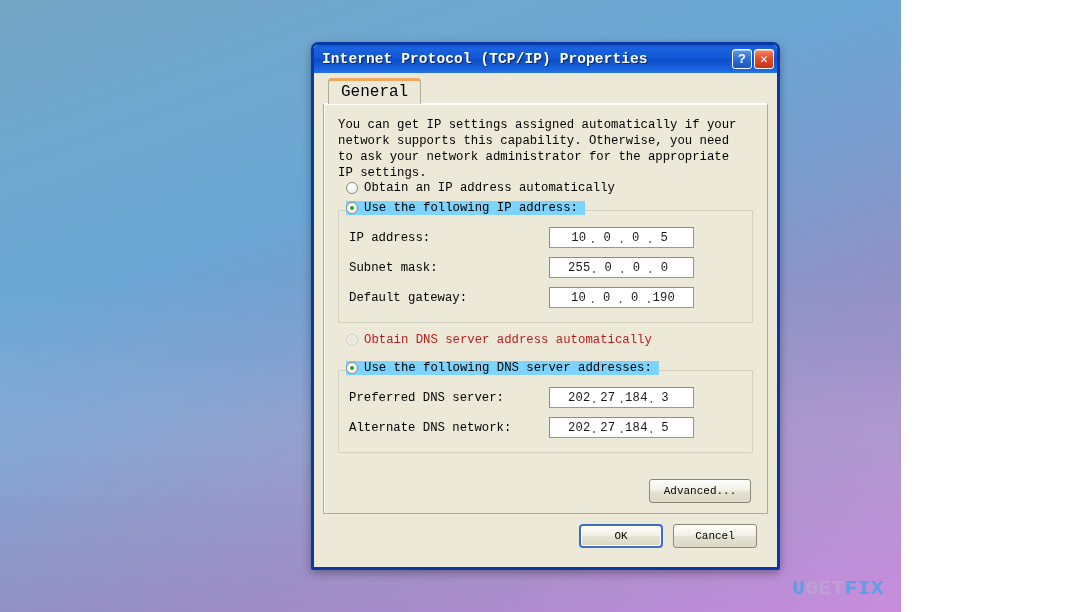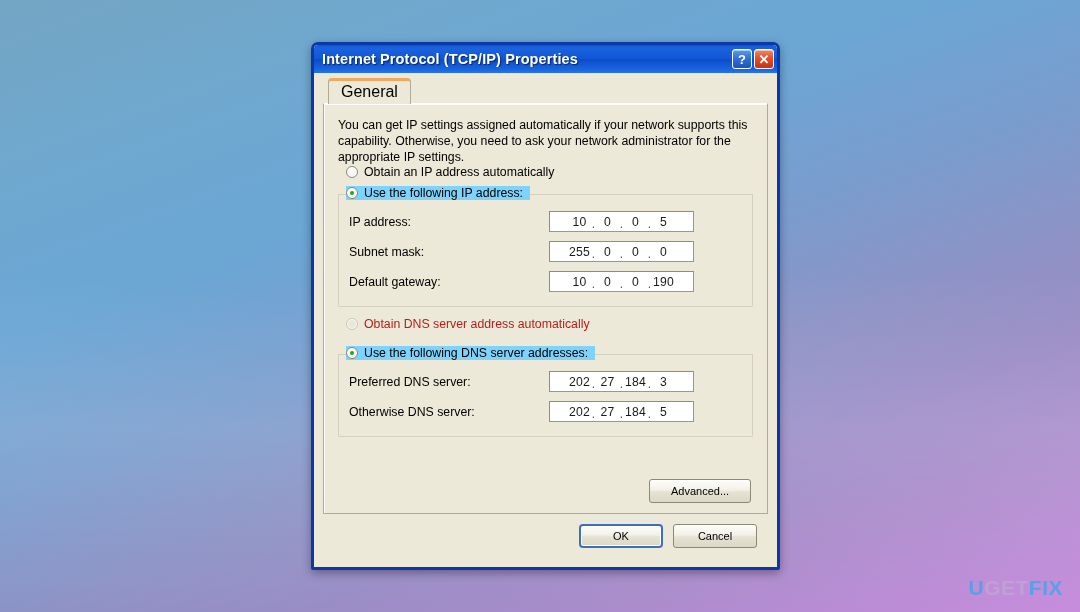--- a/index.html
+++ b/index.html
@@ -6,37 +6,38 @@
   html, body {
     margin: 0; padding: 0;
     width: 1080px; height: 612px;
     overflow: hidden;
     font-family: "Liberation Sans", sans-serif;
   }
 
   
   #desktop {
     position: relative;
-    width: 1080px; height: 612px;
+    width: 901px; height: 612px;
     background:
       linear-gradient(to bottom,
         rgba(255,255,255,0.0) 0%,
         rgba(255,255,255,0.0) 45%,
         rgba(255,255,255,0.10) 70%,
         rgba(255,255,255,0.0) 100%),
       linear-gradient(160deg,
         #74a5c4 0%,
         #6fa8cf 18%,
         #6ba6d4 34%,
         #7b9ccd 50%,
         #8e93c6 62%,
         #9a8dc6 72%,
         #a98ccb 82%,
         #bb8cd6 92%,
         #c78ddc 100%);
+    font-family: Liberation Mono, monospace;
   }
 
   
   #dialog {
     position: absolute;
     left: 311px; top: 42px;
     width: 469px; height: 528px;
     background: #ece9d8;
     border: 3px solid #0b38a8;
     border-radius: 7px 7px 2px 2px;
@@ -400,21 +401,21 @@
                 <span class="octet-sep">.</span>
                 <span class="octet">27</span>
                 <span class="octet-sep">.</span>
                 <span class="octet">184</span>
                 <span class="octet-sep">.</span>
                 <span class="octet">3</span>
               </div>
             </div>
 
             <div class="field-row">
-              <div class="field-label">Otherwise DNS server:</div>
+              <div class="field-label">Alternate DNS network:</div>
               <div class="ipbox">
                 <span class="octet">202</span>
                 <span class="octet-sep">.</span>
                 <span class="octet">27</span>
                 <span class="octet-sep">.</span>
                 <span class="octet">184</span>
                 <span class="octet-sep">.</span>
                 <span class="octet">5</span>
               </div>
             </div>

